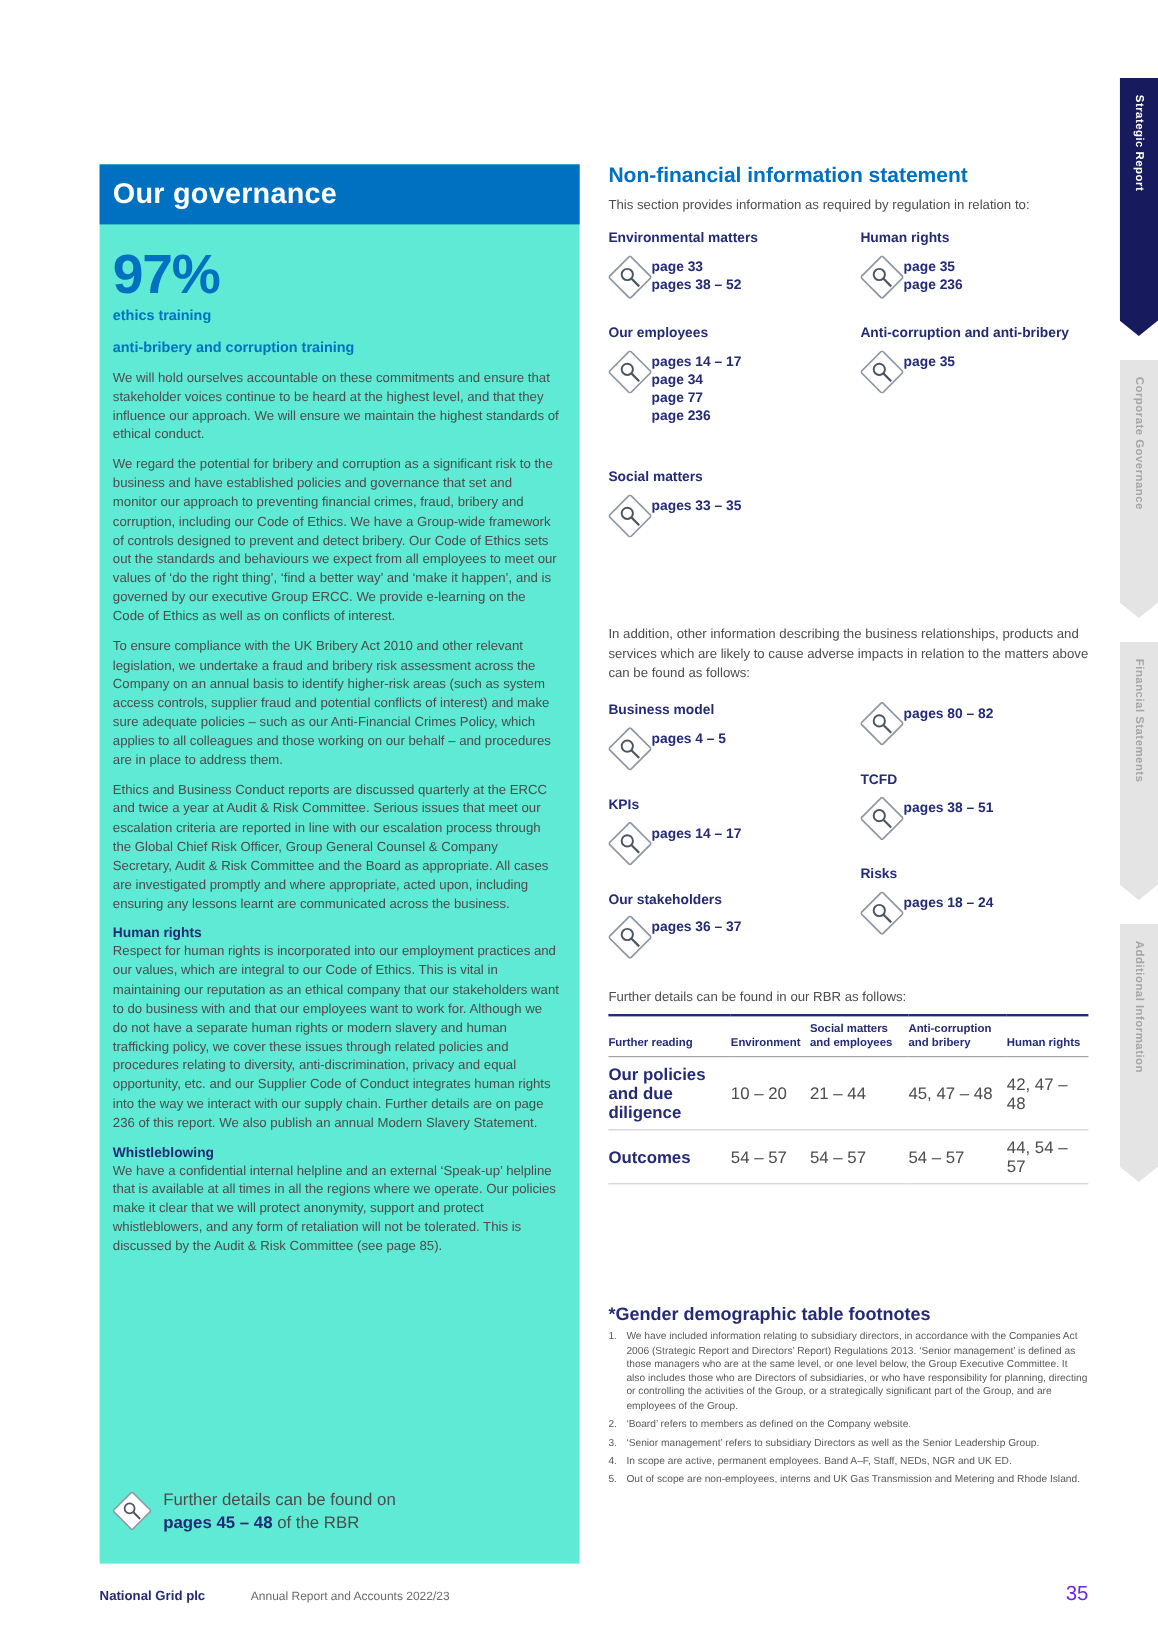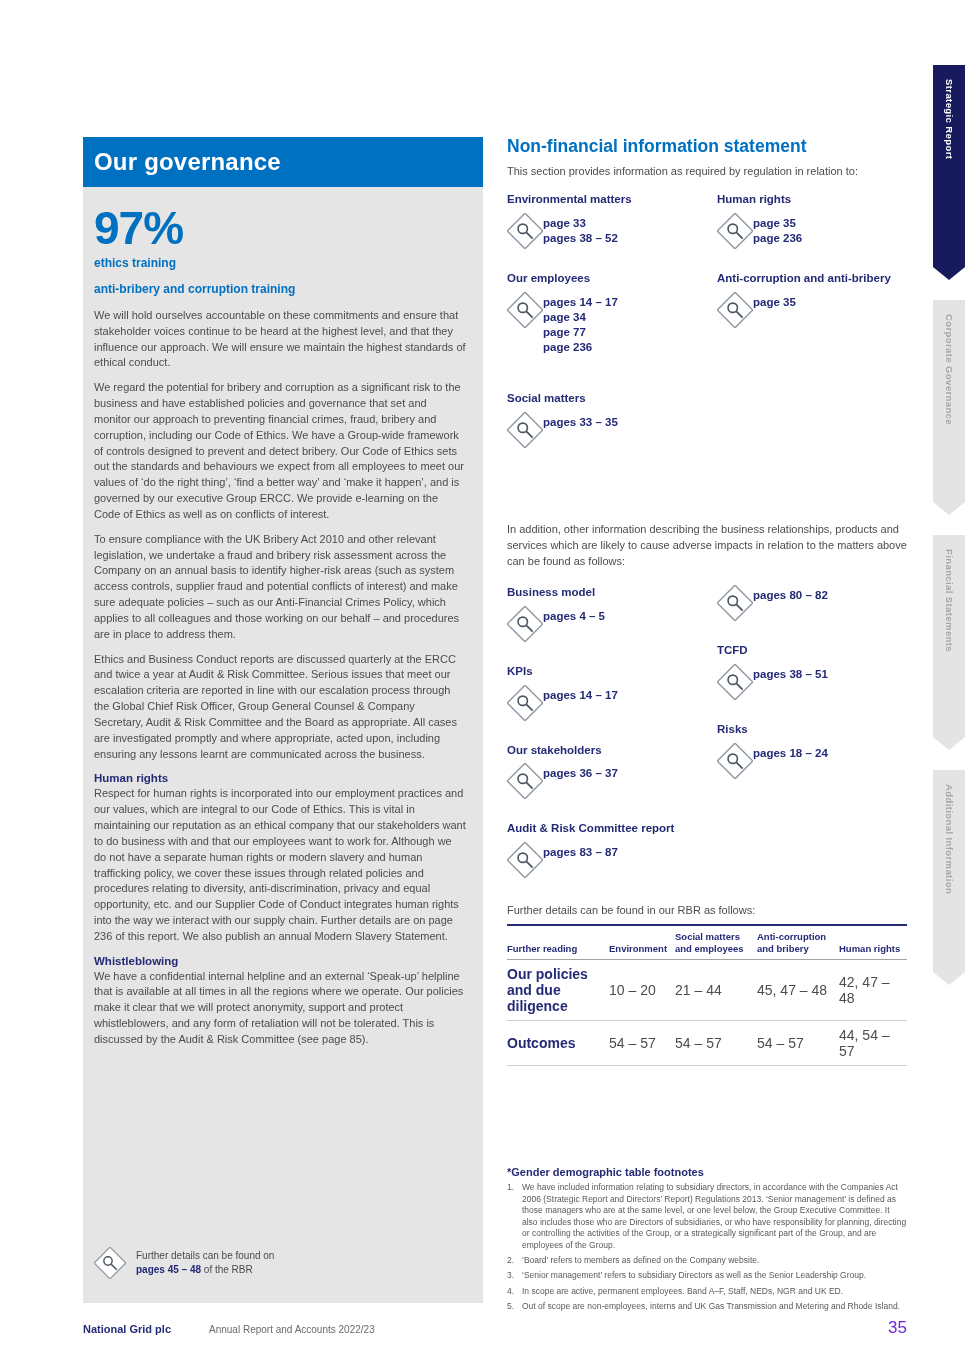--- a/index.html
+++ b/index.html
@@ -2,30 +2,30 @@
 <html><head>
 <meta charset="utf-8">
 <style>
   * { margin: 0; padding: 0; box-sizing: border-box; }
   html, body { background: #ffffff; }
   body { font-family: "Liberation Sans", sans-serif; }
   .page { position: relative; width: 965px; height: 1365px; background: #ffffff; overflow: hidden; }
 
   
   .left-panel { position: absolute; left: 83px; top: 137px; width: 400px; height: 1166px;
-                background: #e5e5e5; display: flex; flex-direction: column; }
+                background: #5eead4; display: flex; flex-direction: column; }
   .banner { background: #0070c0; height: 50px; display: flex; align-items: center; padding-left: 11px; flex: 0 0 auto; }
   .banner-title { color: #ffffff; font-size: 24px; font-weight: bold; letter-spacing: 0.2px; }
   .panel-body { padding: 14px 17px 0 11px; }
   .stat-value { font-size: 46px; font-weight: bold; color: #0070c0; line-height: 1; letter-spacing: -1px; }
   .stat-label { font-size: 12px; font-weight: bold; color: #0070c0; margin: 5px 0 12px; }
   .para { font-size: 11px; line-height: 1.44; color: #4c4c4c; margin-bottom: 9px; }
   .section-heading { font-size: 11.5px; font-weight: bold; color: #242a75; margin: 10px 0 2px; }
   .further { margin-top: auto; padding: 0 17px 24px 11px; display: flex; gap: 10px; align-items: center; }
-  .further-text { font-size: 10px; line-height: 1.4; color: #4c4c4c; }
+  .further-text { font-size: 14px; line-height: 1.4; color: #4c4c4c; }
   .bold-navy { font-weight: bold; color: #242a75; }
 
   
   .right-col { position: absolute; left: 507px; top: 136px; width: 400px; }
   .nfi-title { font-size: 17.5px; font-weight: bold; color: #0070c0; margin-bottom: 8px; }
   .intro { font-size: 11px; color: #4c4c4c; margin-bottom: 15px; }
   .grid { display: flex; }
   .grid .col-a { width: 210px; flex: 0 0 210px; }
   .grid .col-b { flex: 1; }
   .item { margin-bottom: 22px; }
@@ -38,21 +38,21 @@
   .addition { font-size: 11px; line-height: 1.45; color: #4c4c4c; margin: 52px 0 15px; }
   .table-intro { font-size: 11px; color: #4c4c4c; margin: 4px 0 8px; }
   .rbr-table { width: 100%; border-collapse: collapse; border-top: 2px solid #242a75; }
   .rbr-table th { text-align: left; vertical-align: bottom; font-size: 9.5px; font-weight: bold; color: #242a75;
                   line-height: 1.2; padding: 5px 4px 5px 0; border-bottom: 1px solid #a3a3a3; }
   .rbr-table td { text-align: left; font-size: 14px; color: #4c4c4c; padding: 6px 4px 6px 0; border-bottom: 1px solid #cfcfcf; }
   .rbr-table td.row-label { font-weight: bold; color: #242a75; }
   .rbr-table .c0 { width: 102px; } .rbr-table .c1 { width: 66px; } .rbr-table .c2 { width: 82px; }
   .rbr-table .c3 { width: 82px; } .rbr-table .c4 { width: 68px; }
   .footnotes { margin-top: 100px; }
-  .footnotes-title { font-size: 11px; font-weight: bold; color: #242a75; margin-bottom: 4px; }
+  .footnotes-title { font-size: 15px; font-weight: bold; color: #242a75; margin-bottom: 4px; }
   .footnote { display: flex; font-size: 8.5px; line-height: 1.35; color: #595959; margin-bottom: 4px; }
   .fn-num { flex: 0 0 15px; }
   .fn-text { flex: 1; }
 
   
   .side-tabs { position: absolute; right: 0; top: 65px; width: 32px; }
   .side-tab { width: 32px; height: 215px; margin-bottom: 20px; display: flex; justify-content: center;
               align-items: flex-start; padding-top: 14px;
               clip-path: polygon(0 0, 100% 0, 100% calc(100% - 13px), 50% 100%, 0 calc(100% - 13px)); }
   .side-tab span { writing-mode: vertical-rl; font-size: 9.5px; font-weight: bold; letter-spacing: 0.4px; }
@@ -210,31 +210,20 @@
           </div>
         </div>
         <div class="item">
           <div class="item-title">Our stakeholders</div>
           <div class="item-row">
             <svg class="dm-icon">
                 <use href="#icon-magnifier"></use>
               </svg>
             <div class="links">
                 <a class="page-link">pages 36 – 37</a>
-              </div>
-          </div>
-        </div>
-        <div class="item">
-          <div class="item-title">Audit &amp; Risk Committee report</div>
-          <div class="item-row">
-            <svg class="dm-icon">
-                <use href="#icon-magnifier"></use>
-              </svg>
-            <div class="links">
-                <a class="page-link">pages 83 – 87</a>
               </div>
           </div>
         </div>
       </div>
       <div class="col-b">
         <div class="item">
           <div class="item-row">
             <svg class="dm-icon">
                 <use href="#icon-magnifier"></use>
               </svg>

